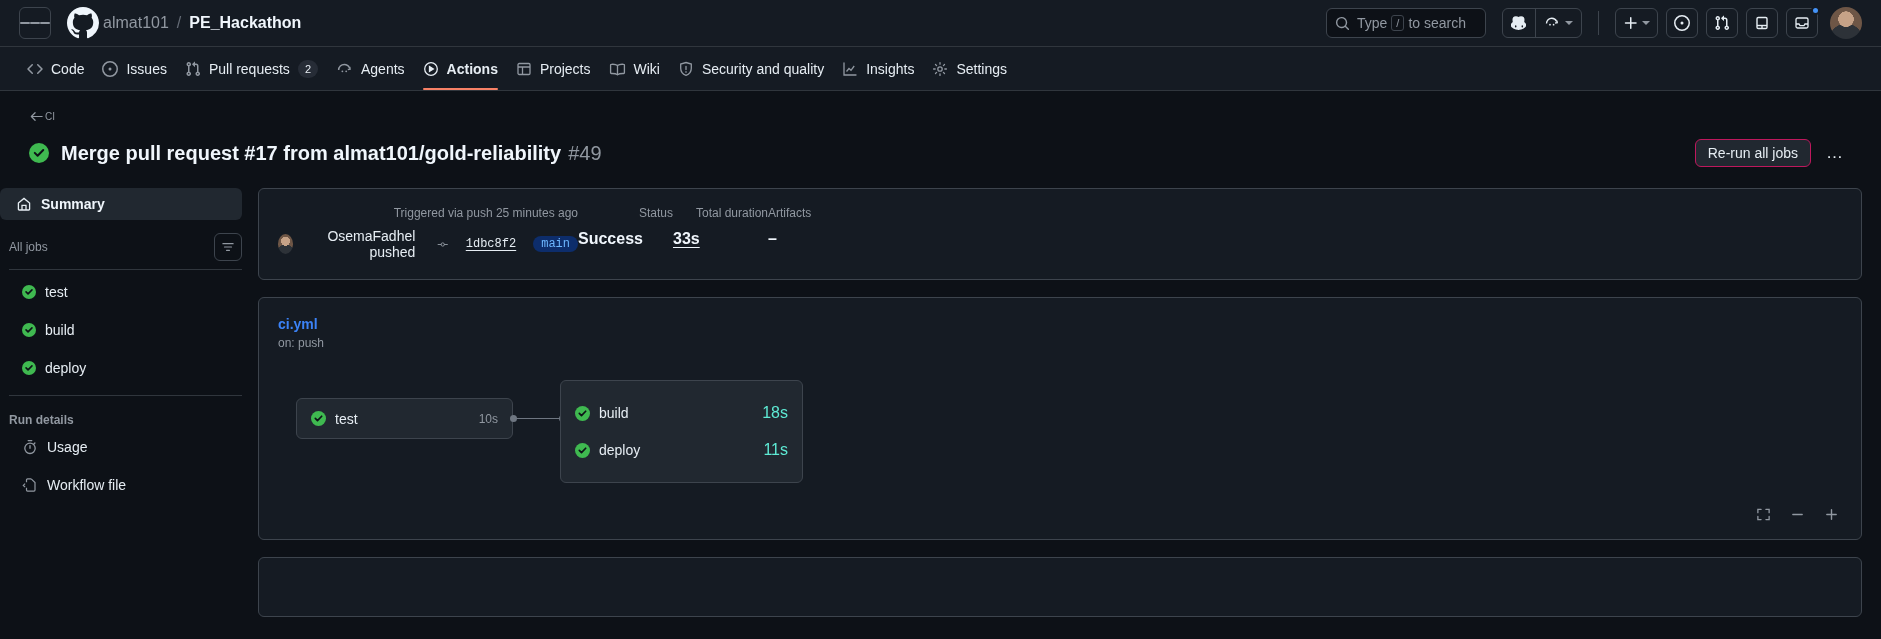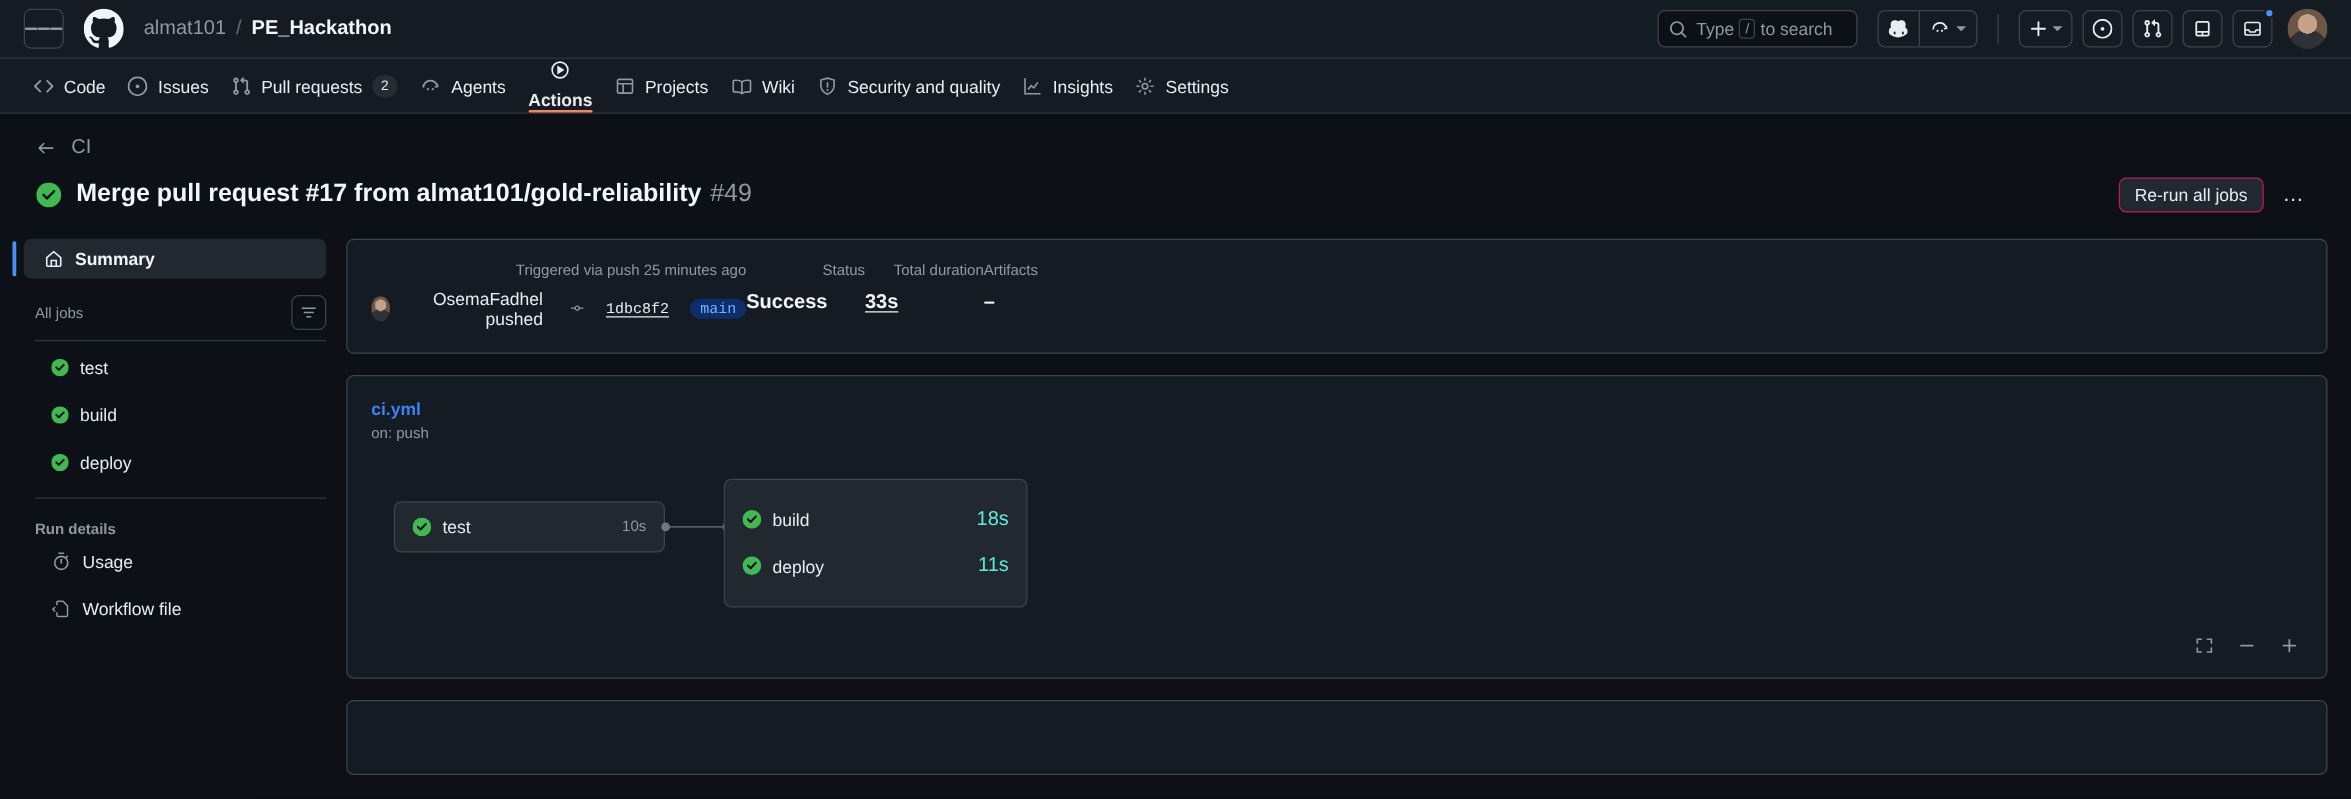--- a/index.html
+++ b/index.html
@@ -28,21 +28,21 @@
     border-radius: 6px;
     display: flex; align-items: center; justify-content: center;
     cursor: pointer;
   }
   .hamburger span {
     display: block; width: 16px; height: 1.6px;
     background: #9198a1; margin: 1.7px 0; border-radius: 1px;
   }
   .gh-logo { margin-left: 16px; display: flex; align-items: center; cursor: pointer; }
   .breadcrumbs {
-    margin-left: 16px;
+    margin-left: 4px;
     display: flex; align-items: center;
     font-size: 16px;
   }
   .bc-owner { color: #9198a1; cursor: pointer; }
   .bc-sep { color: #656c76; margin: 0 8px; }
   .bc-repo { color: #f0f6fc; font-weight: bold; cursor: pointer; }
 
   .header-right {
     margin-left: auto;
     display: flex; align-items: center; gap: 0;
@@ -105,37 +105,37 @@
     border-bottom: 1px solid #30363d;
     gap: 2px;
   }
   .nav-item {
     display: flex; align-items: center; gap: 8px;
     padding: 0 8px; height: 42px;
     font-size: 14px; color: #e6edf3;
     cursor: pointer; position: relative;
     white-space: nowrap;
   }
-  .nav-item.active { font-weight: bold; flex-direction: column; }
+  .nav-item.active { font-weight: bold; }
   .nav-item.active::after {
     content: ''; position: absolute;
     left: 8px; right: 8px; bottom: 0;
     height: 2px; background: #f78166; border-radius: 6px;
   }
   .counter {
     background: #262c36; color: #e6edf3;
     border-radius: 10px; padding: 1px 7px;
     font-size: 11px; line-height: 16px;
   }
 
   
   .run-header { padding: 18px 20px 0 29px; }
   .back-link {
-    display: inline-flex; align-items: center; gap: 13px;
-    color: #9198a1; font-size: 16px; cursor: pointer;
+    display: inline-flex; align-items: center; gap: 1px;
+    color: #9198a1; font-size: 10px; cursor: pointer;
   }
   .run-title-row {
     display: flex; align-items: center;
     margin-top: 10px;
   }
   .run-title {
     font-size: 20px; font-weight: bold; color: #f0f6fc;
     margin-left: 12px;
   }
   .run-num { color: #9198a1; font-weight: normal; margin-left: 7px; }
@@ -147,21 +147,21 @@
     font-family: "Liberation Sans", sans-serif;
   }
   .btn-kebab {
     width: 32px; height: 30px;
     display: flex; align-items: center; justify-content: center;
     color: #e6edf3; cursor: pointer; border-radius: 6px;
     font-size: 17px; letter-spacing: 1px;
   }
 
   
-  .run-body { display: flex; padding-left: 19px; margin-top: 20px; }
+  .run-body { display: flex; margin-top: 20px; }
 
   
   .sidebar { width: 258px; flex: none; padding-right: 16px;}
   .sb-summary {
     display: flex; align-items: center; gap: 9px;
     height: 32px; padding-left: 16px;
     background: #212830; border-radius: 6px;
     position: relative; cursor: pointer;
     font-size: 14px; font-weight: bold; color: #f0f6fc;
   }

